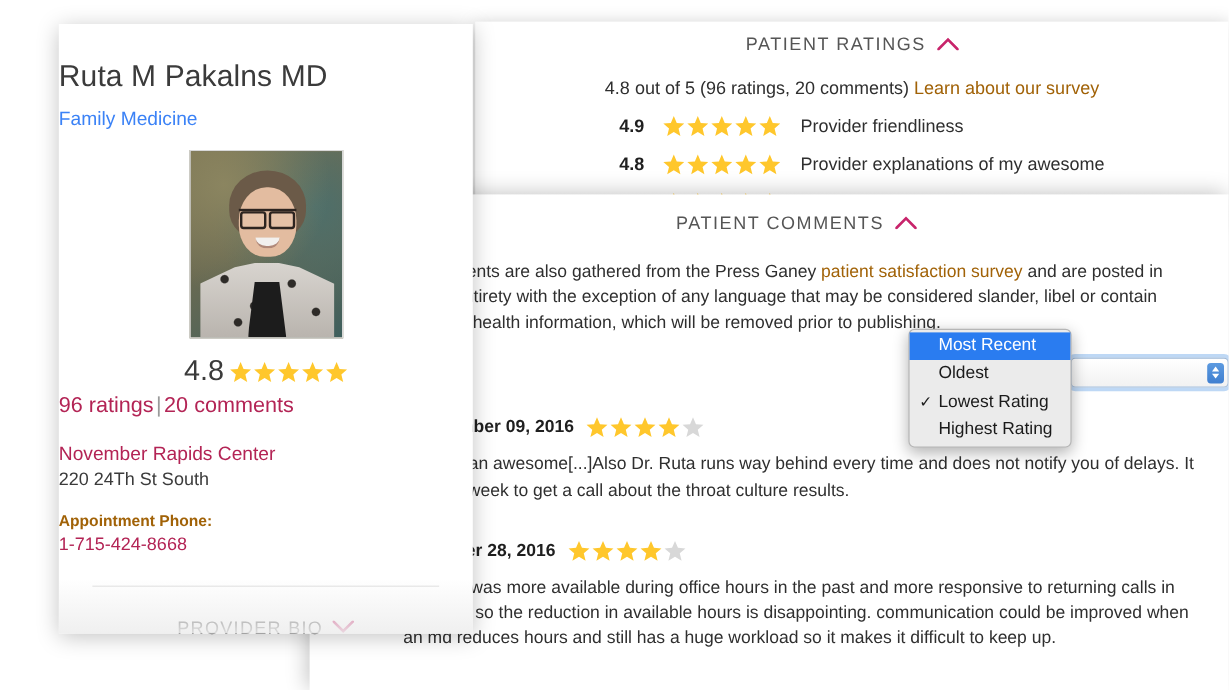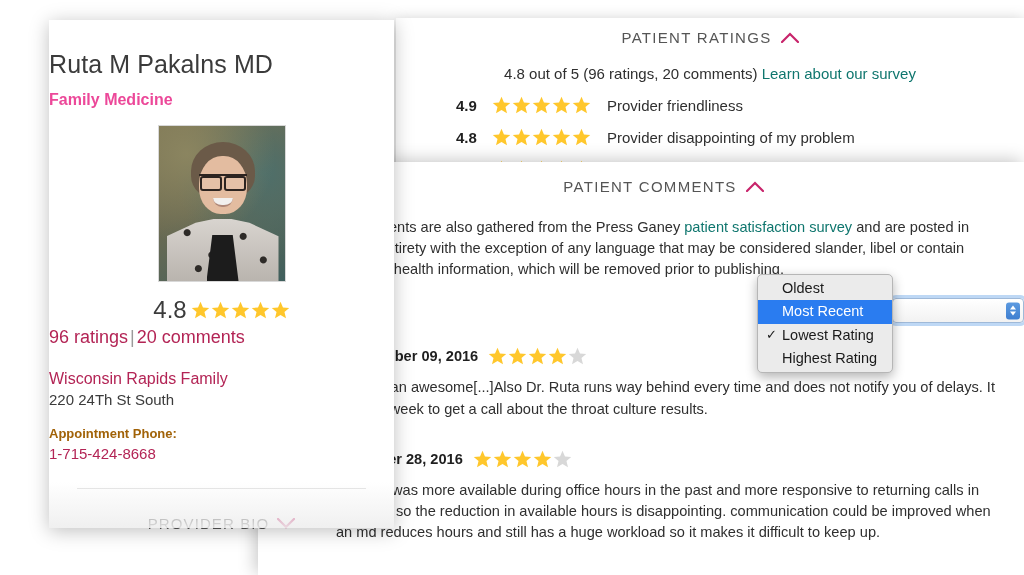--- a/index.html
+++ b/index.html
@@ -75,23 +75,23 @@
   
   .provider-name {
     font-size: 25px;
     color: #3b3b3b;
     font-weight: 400;
     margin: 30px 0 0 0;
     letter-spacing: 0.1px;
   }
   .provider-specialty {
     font-size: 16px;
-    color: #ec4899;
+    color: #3b82f6;
     margin: 12px 0 0 0;
-    font-weight: 700;
+    font-weight: 400;
   }
   .photo-wrap {
     margin: 16px auto 0 auto;
     width: 128px;
     height: 157px;
     border: 1px solid #d8d8d8;
     box-sizing: border-box;
     overflow: hidden;
     position: relative;
     background: #6f6a4e;
@@ -237,27 +237,27 @@
     justify-content: center;
     gap: 9px;
   }
   #ratings-panel .sec-head { margin-top: 11px; }
   .summary-line {
     margin-top: 19px;
     text-align: center;
     font-size: 15px;
     color: #2f2f2f;
   }
-  .survey-link { color: #0f766e; }
+  .survey-link { color: #a16207; }
   .rating-row {
     display: flex;
     align-items: center;
     gap: 10px;
     margin-top: 14px;
-    padding-left: 60px;
+    padding-left: 120px;
     font-size: 15px;
     color: #2f2f2f;
   }
   .rating-row .rv { font-weight: 700; color: #1f1f1f; min-width: 26px; }
   .rating-row .rl { color: #2f2f2f; margin-left: 6px; }
 
   
   #comments-panel .sec-head { margin-top: 16px; margin-left: 45px; }
   .intro {
     margin: 22px 0 0 0;
@@ -435,21 +435,21 @@
             <svg width="19" height="18" viewBox="0 0 20 19">
               <path d="M10 0.8 L12.6 6.9 L19.2 7.4 L14.2 11.7 L15.8 18.2 L10 14.7 L4.2 18.2 L5.8 11.7 L0.8 7.4 L7.4 6.9 Z" fill="#FFC72C"></path>
             </svg>
           </span>
         <span class="star">
             <svg width="19" height="18" viewBox="0 0 20 19">
               <path d="M10 0.8 L12.6 6.9 L19.2 7.4 L14.2 11.7 L15.8 18.2 L10 14.7 L4.2 18.2 L5.8 11.7 L0.8 7.4 L7.4 6.9 Z" fill="#FFC72C"></path>
             </svg>
           </span>
       </span>
-      <span class="rl">Provider disappointing of my problem</span>
+      <span class="rl">Provider explanations of my awesome</span>
     </div>
 
     <div class="rating-row">
       <span class="rv"></span>
       <span class="stars">
         <span class="star">
             <svg width="19" height="18" viewBox="0 0 20 19">
               <path d="M10 0.8 L12.6 6.9 L19.2 7.4 L14.2 11.7 L15.8 18.2 L10 14.7 L4.2 18.2 L5.8 11.7 L0.8 7.4 L7.4 6.9 Z" fill="#FFC72C"></path>
             </svg>
           </span>
@@ -614,46 +614,46 @@
               <path d="M10 0.8 L12.6 6.9 L19.2 7.4 L14.2 11.7 L15.8 18.2 L10 14.7 L4.2 18.2 L5.8 11.7 L0.8 7.4 L7.4 6.9 Z" fill="#FFC72C"></path>
             </svg>
           </span>
       </span>
     </div>
 
     <div class="counts">
       <a href="#" style="color:#b32455;text-decoration:none">96 ratings</a><span class="divider">|</span><a href="#" style="color:#b32455;text-decoration:none">20 comments</a>
     </div>
 
-    <div class="loc-name">Wisconsin Rapids Family</div>
+    <div class="loc-name">November Rapids Center</div>
     <div class="addr-line">220 24Th St South</div>
 
     <div class="phone-label">Appointment Phone:</div>
     <div class="phone-num">1-715-424-8668</div>
 
     <div class="card-sep"></div>
 
     <div class="bio-row">
       <span>PROVIDER BIO</span>
       <span class="chev">
         <svg width="18" height="11" viewBox="0 0 18 11">
             <path d="M1 1 L9 9 L17 1" stroke="#C8246B" stroke-width="2.2" fill="none" stroke-linecap="round"></path>
           </svg>
       </span>
     </div>
 
     <div class="card-fade"></div>
   </div>
 
   <div id="sort-dropdown">
+    <div class="dd-item selected">
+      <span>Most Recent</span>
+    </div>
     <div class="dd-item">
       <span>Oldest</span>
-    </div>
-    <div class="dd-item selected">
-      <span>Most Recent</span>
     </div>
     <div class="dd-item">
       <span class="check">✓</span>
       <span>Lowest Rating</span>
     </div>
     <div class="dd-item">
       <span>Highest Rating</span>
     </div>
   </div>
 

